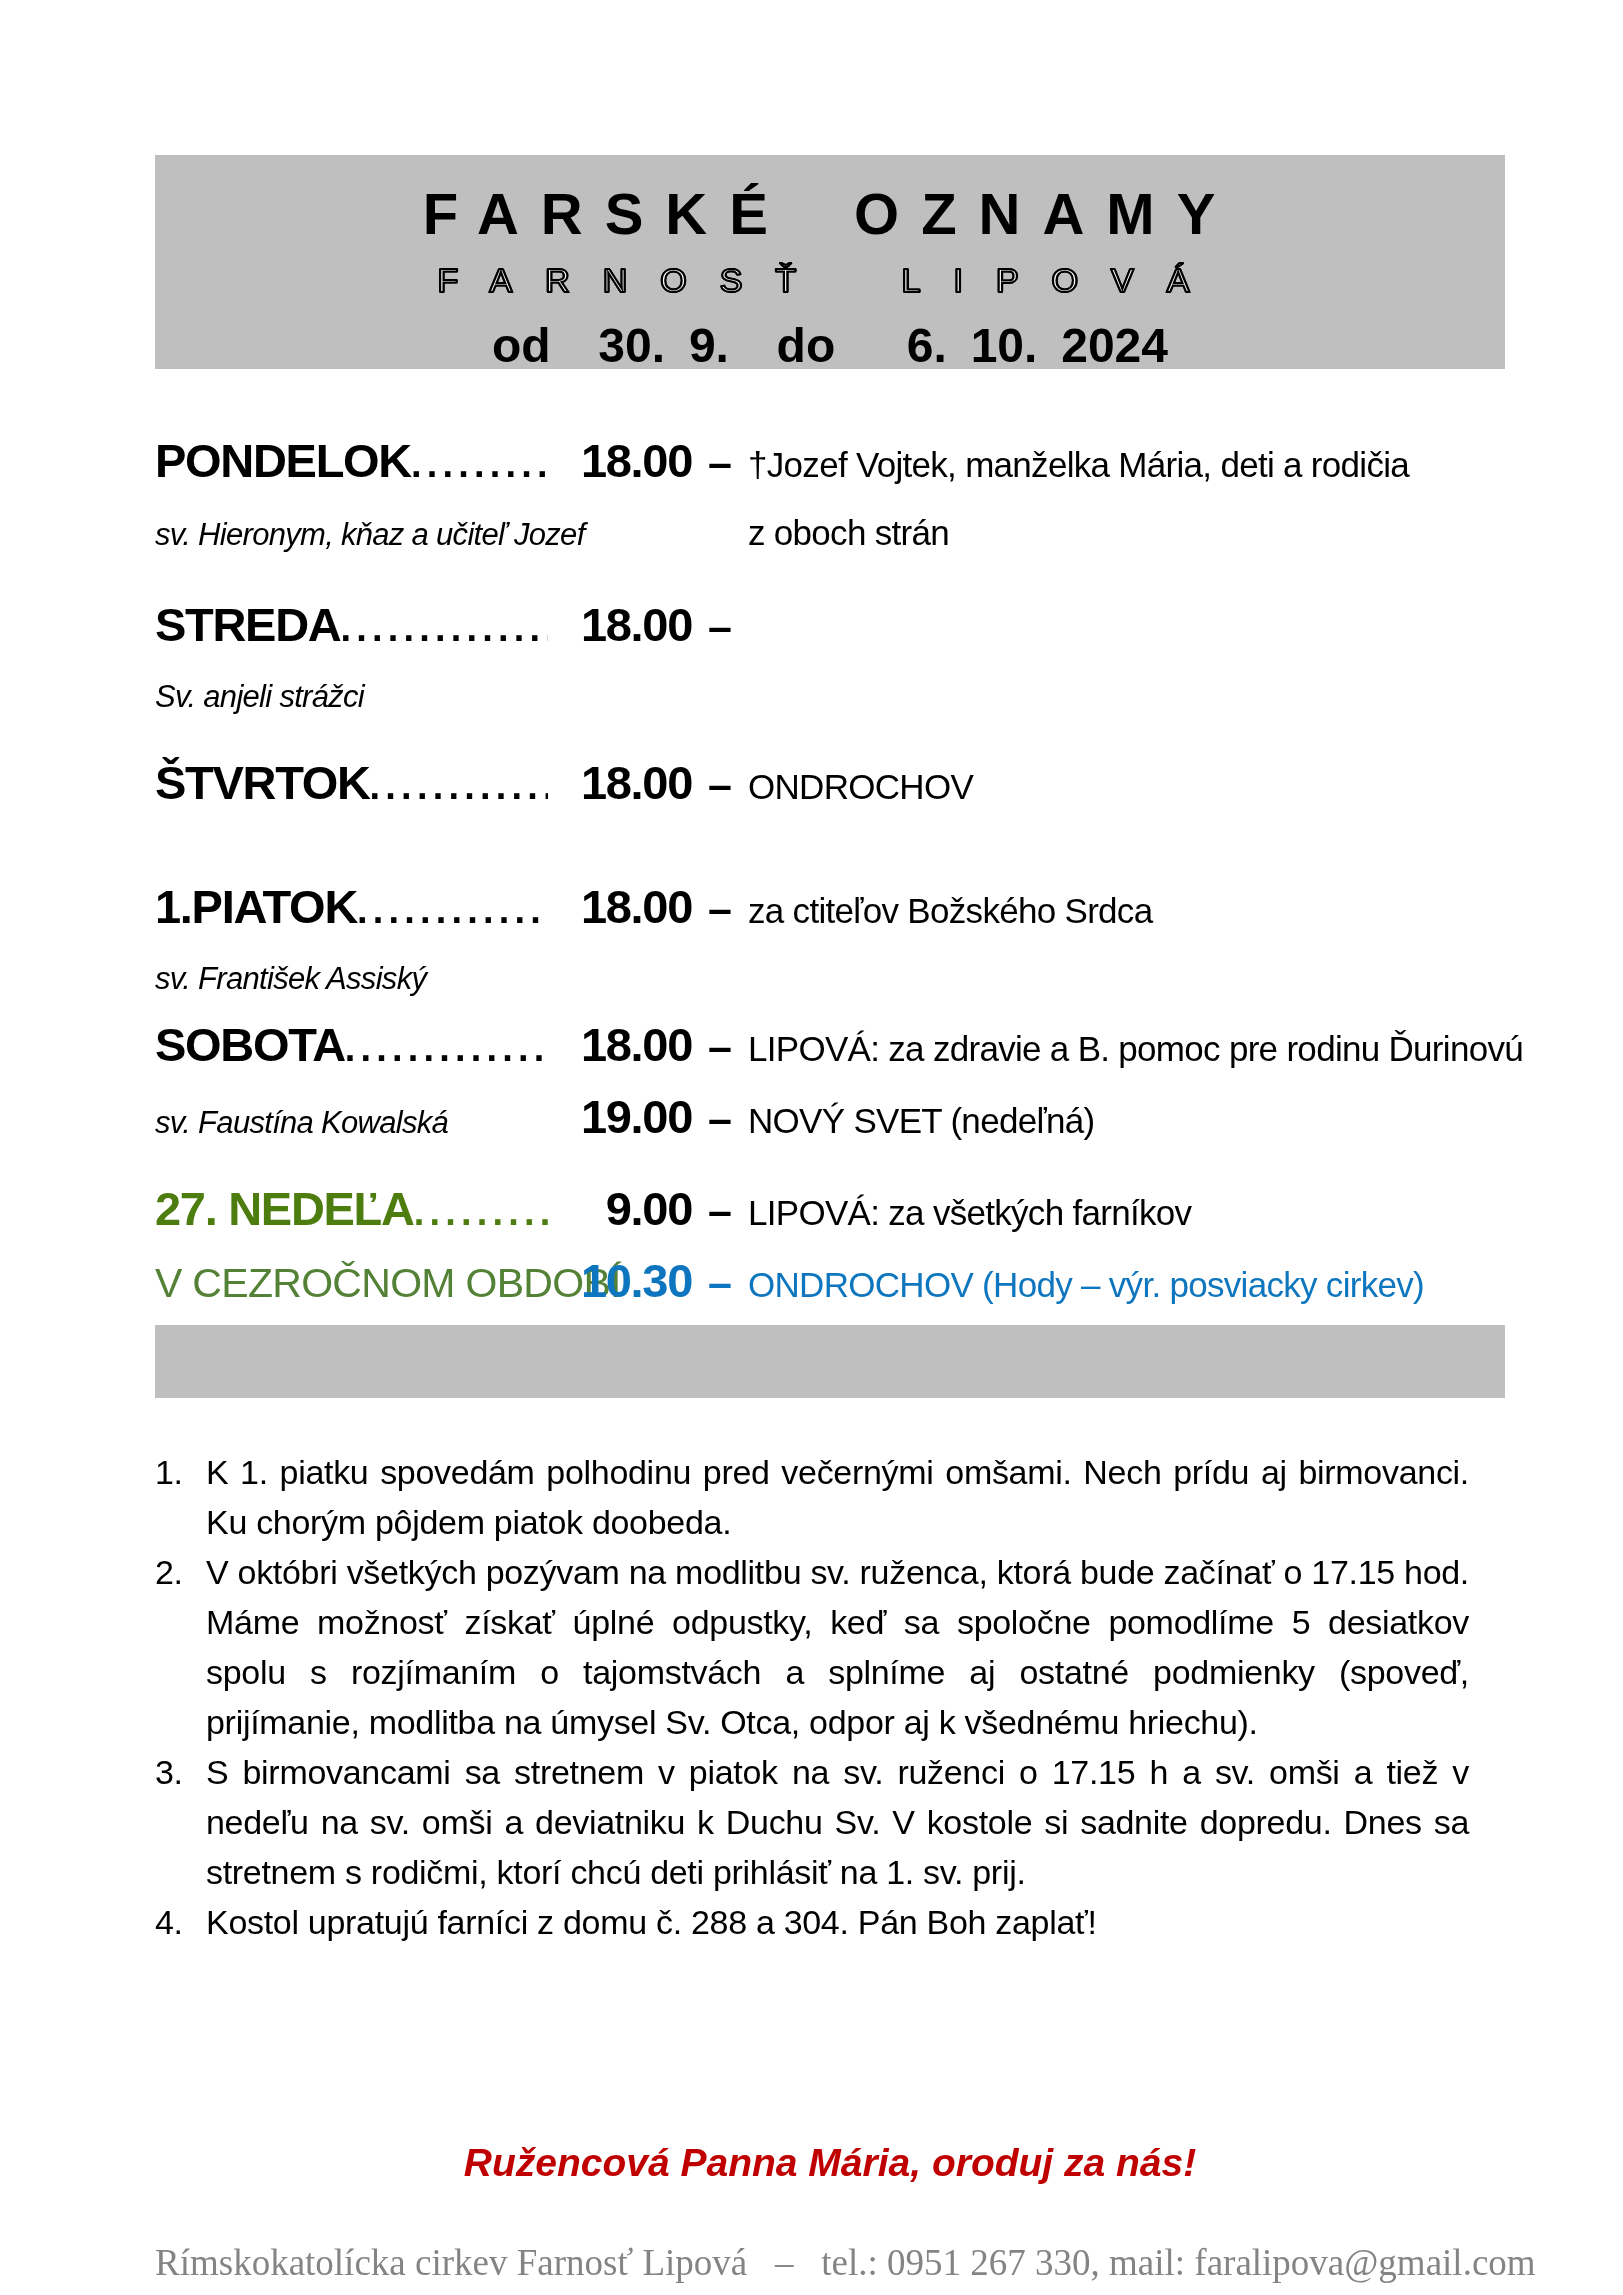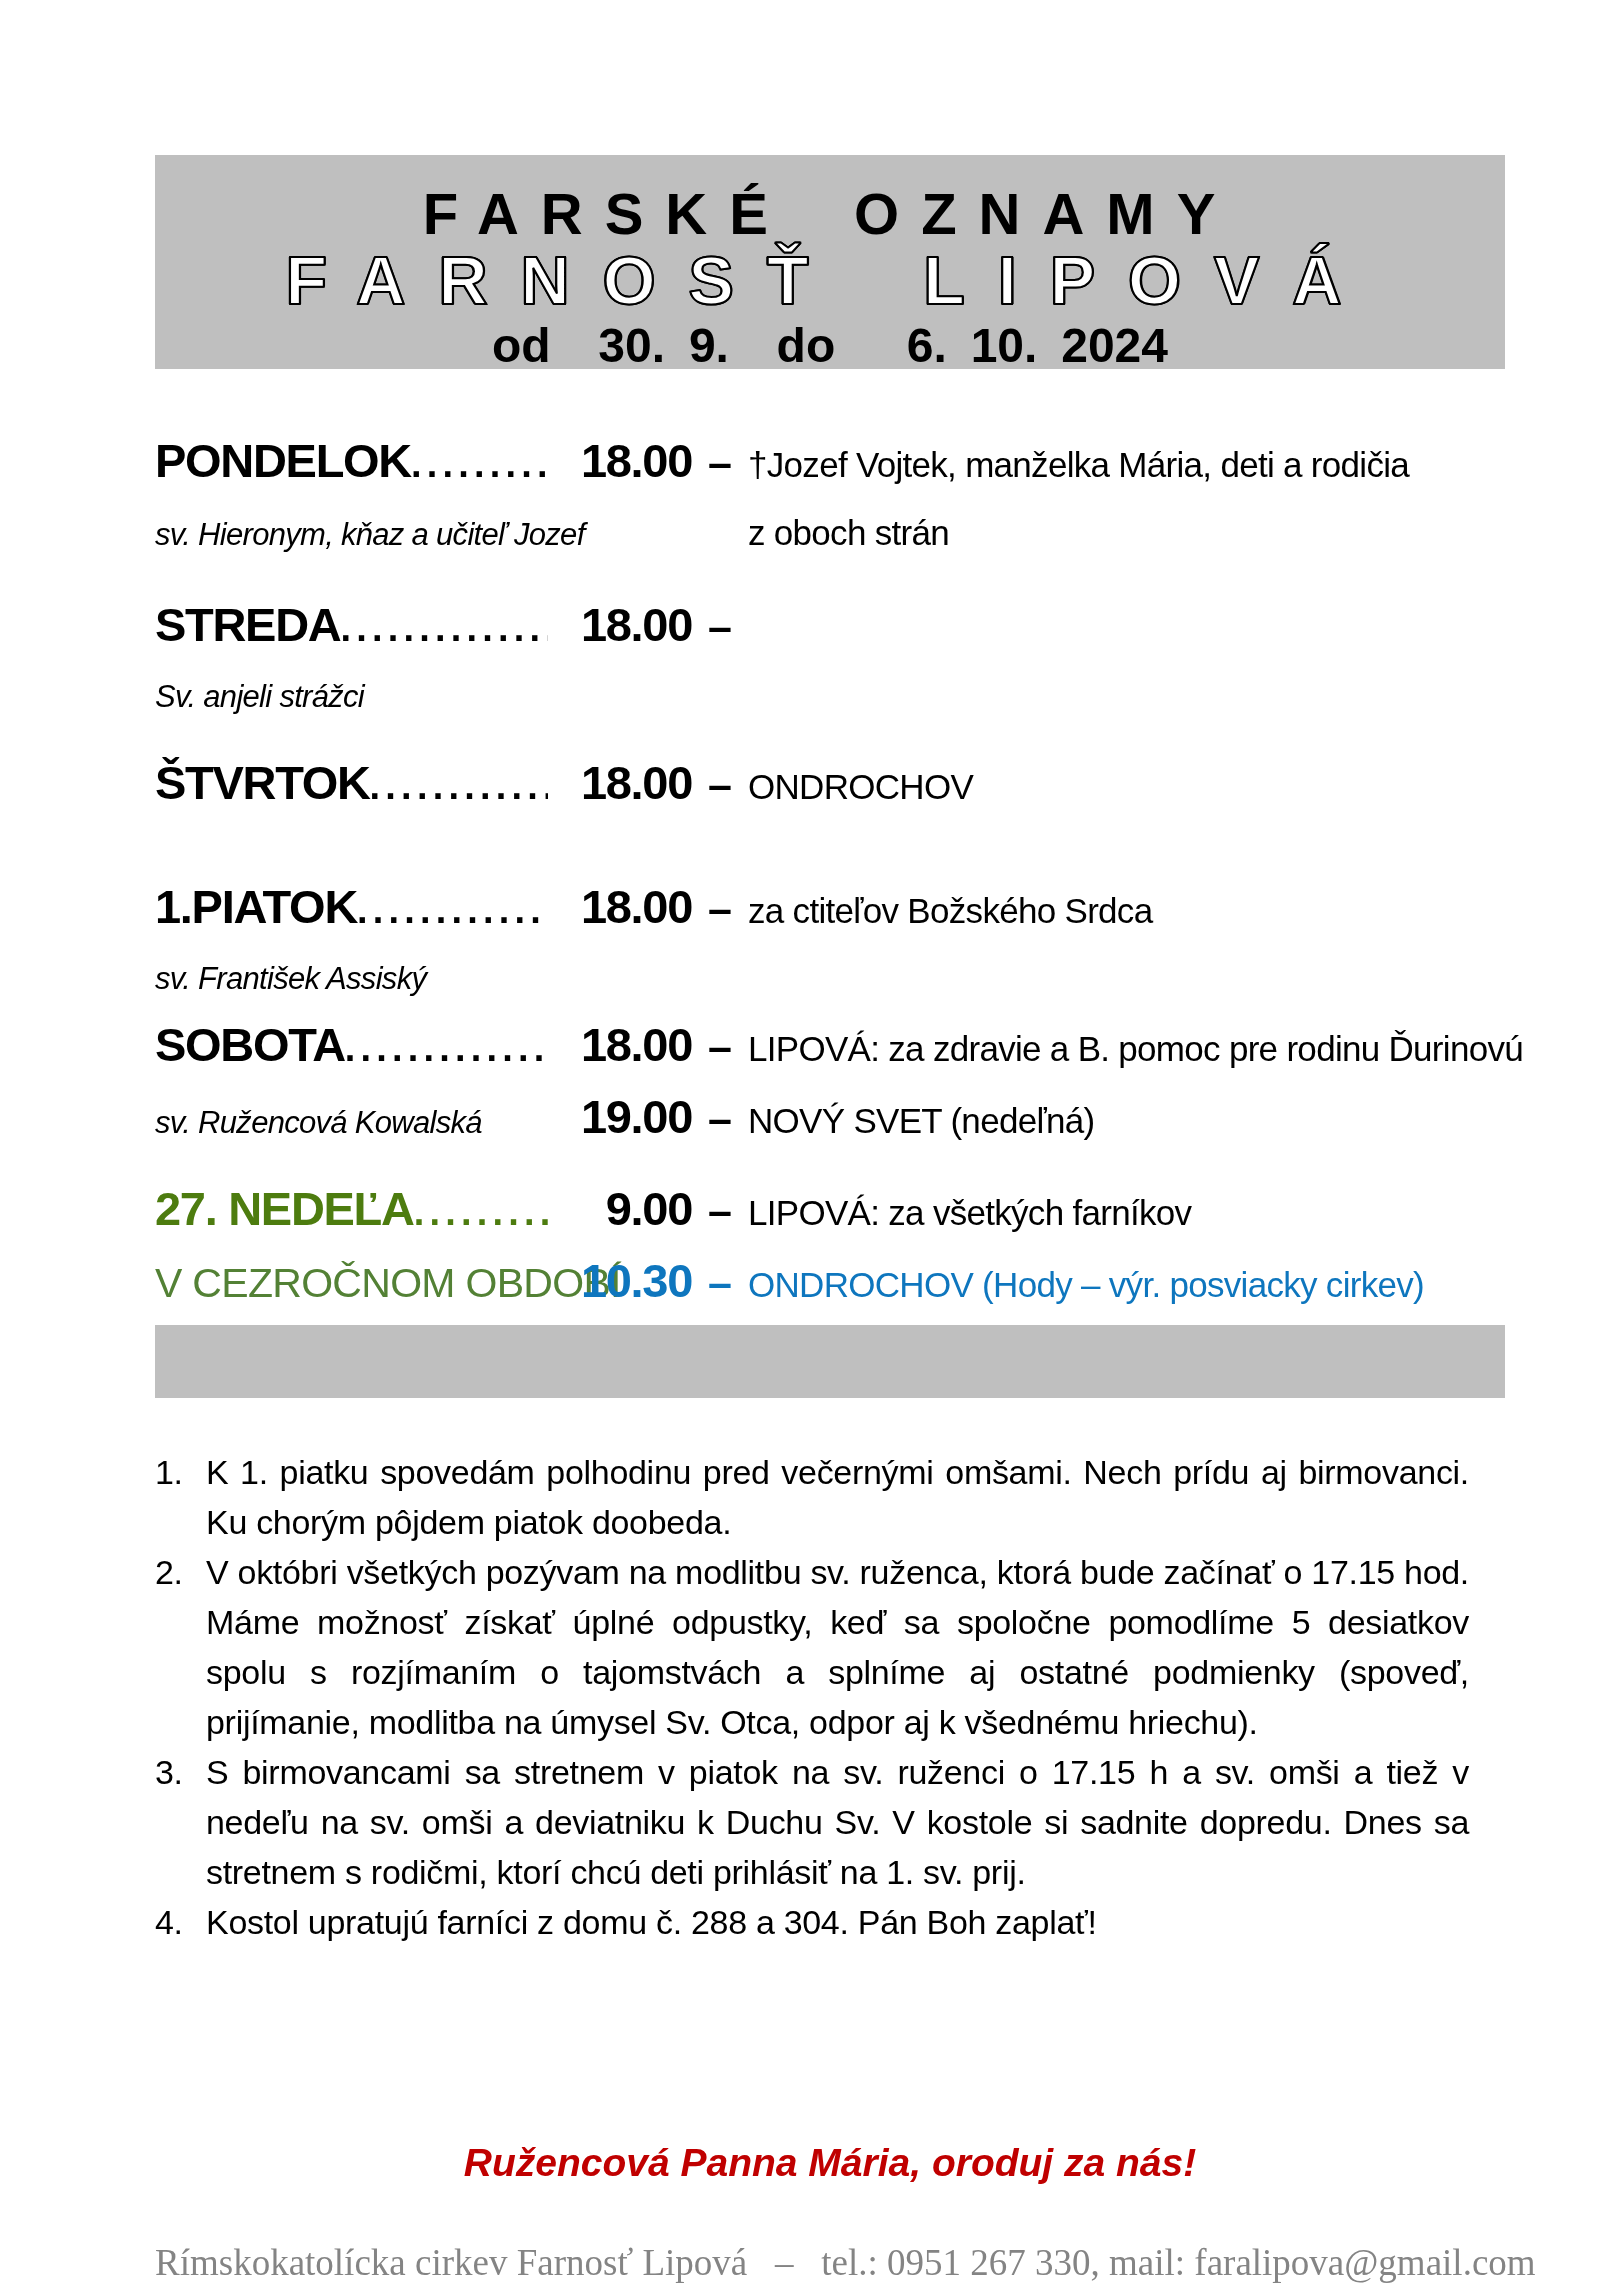--- a/index.html
+++ b/index.html
@@ -24,22 +24,22 @@
   }
   .title1 {
     font-size: 58px;
     font-weight: bold;
     letter-spacing: 22px;
     word-spacing: 26px;
     white-space: pre;
     line-height: 65px;
   }
   .title2 {
-    font-size: 68px;
-    font-weight: bold;
+    font-size: 34px;
+    font-weight: normal;
     color: #ffffff;
     -webkit-text-stroke: 2px #000000;
     text-shadow: 1.3px 0 0 #000, -1.3px 0 0 #000, 0 1.3px 0 #000, 0 -1.3px 0 #000;
     letter-spacing: 33px;
     word-spacing: 30px;
     white-space: pre;
     line-height: 68px;
   }
   .title3 {
     font-size: 48px;
@@ -200,21 +200,21 @@
           <div class="c1">
             <span class="day">SOBOTA</span>
             <span class="leader"></span>
           </div>
           <div class="c-time">18.00</div>
           <div class="c-dash">–</div>
           <div class="c-text">LIPOVÁ: za zdravie a B. pomoc pre rodinu Ďurinovú</div>
         </div>
         <div class="row">
           <div class="c1">
-            <span class="saint">sv. Ružencová Kowalská</span>
+            <span class="saint">sv. Faustína Kowalská</span>
           </div>
           <div class="c-time">19.00</div>
           <div class="c-dash">–</div>
           <div class="c-text">NOVÝ SVET (nedeľná)</div>
         </div>
       </div>
 
       <div class="block mt-b6">
         <div class="row">
           <div class="c1">

